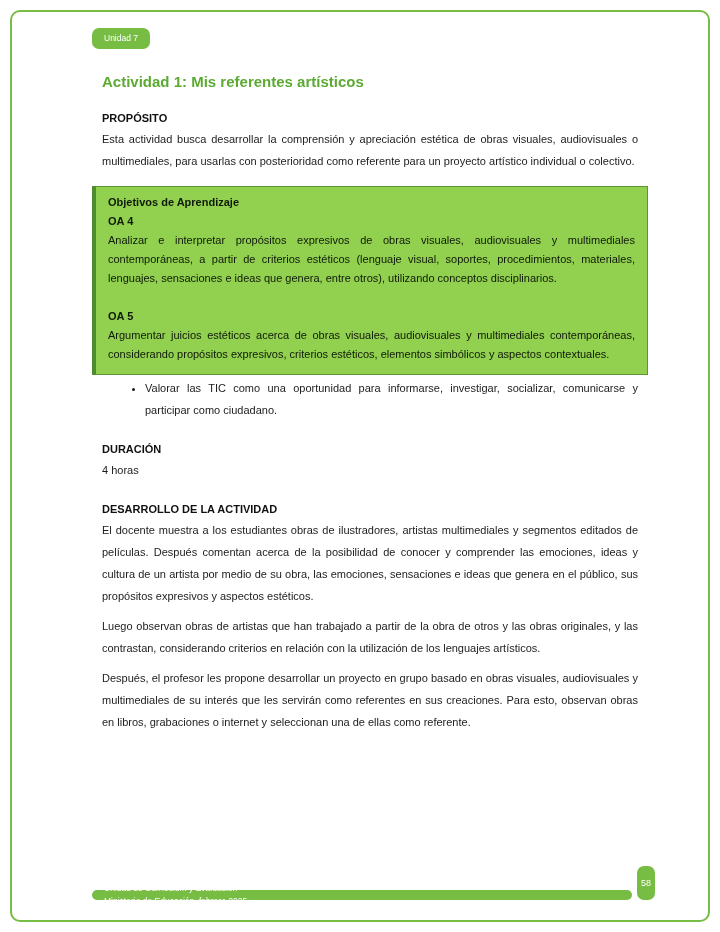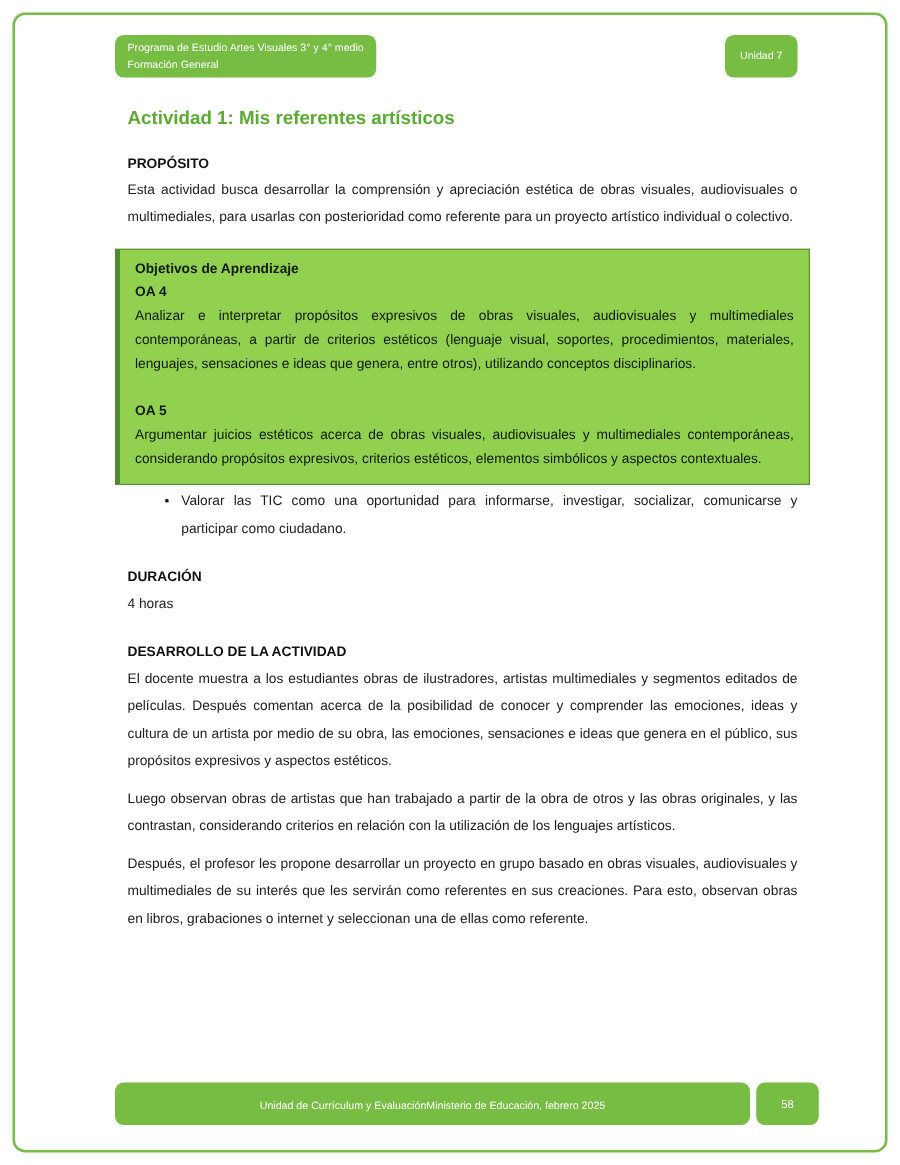--- a/index.html
+++ b/index.html
@@ -61,39 +61,35 @@
     padding:6px 9px;font-size:8.5px;line-height:1.55;color:#000;
   }
   .relaciones-box .bold{font-weight:bold;}
   .relaciones-box .italic{font-style:italic;}
   .footer{
     position:absolute;left:80px;right:53px;bottom:20px;
     display:flex;gap:5px;height:34px;
   }
   .footer-bar{
     flex:1;background:var(--green);border-radius:7px;color:#fff;
-    font-size:8.5px;line-height:1.55;padding:12px 12px;
-    display:flex;flex-direction:row;justify-content:center;
+    font-size:8.5px;line-height:1.55;padding:0 12px;
+    display:flex;flex-direction:column;justify-content:center;margin-top:24px;
   }
   .footer-bar span{display:block;}
   .footer-page{
-    width:50px;background:var(--green);border-radius:7px;color:#fff;
+    width:18px;background:var(--green);border-radius:7px;color:#fff;
     display:flex;align-items:center;justify-content:center;font-size:9px;
   }
 </style>
 </head>
 <body>
 
 <div class="page">
 
   <div class="header-row">
-    <div class="badge badge-left">
-      <span>Programa de Estudio Artes Visuales 3° y 4° medio</span>
-      <span>Formación General</span>
-    </div>
     <div class="badge badge-right">Unidad 7</div>
   </div>
 
   <div class="content">
 
     <h1 class="activity-title">Actividad 1: Mis referentes artísticos</h1>
 
     <h2 class="section-heading">PROPÓSITO</h2>
     <p class="body-text">Esta actividad busca desarrollar la comprensión y apreciación estética de obras visuales, audiovisuales o multimediales, para usarlas con posterioridad como referente para un proyecto artístico individual o colectivo.</p>
 

